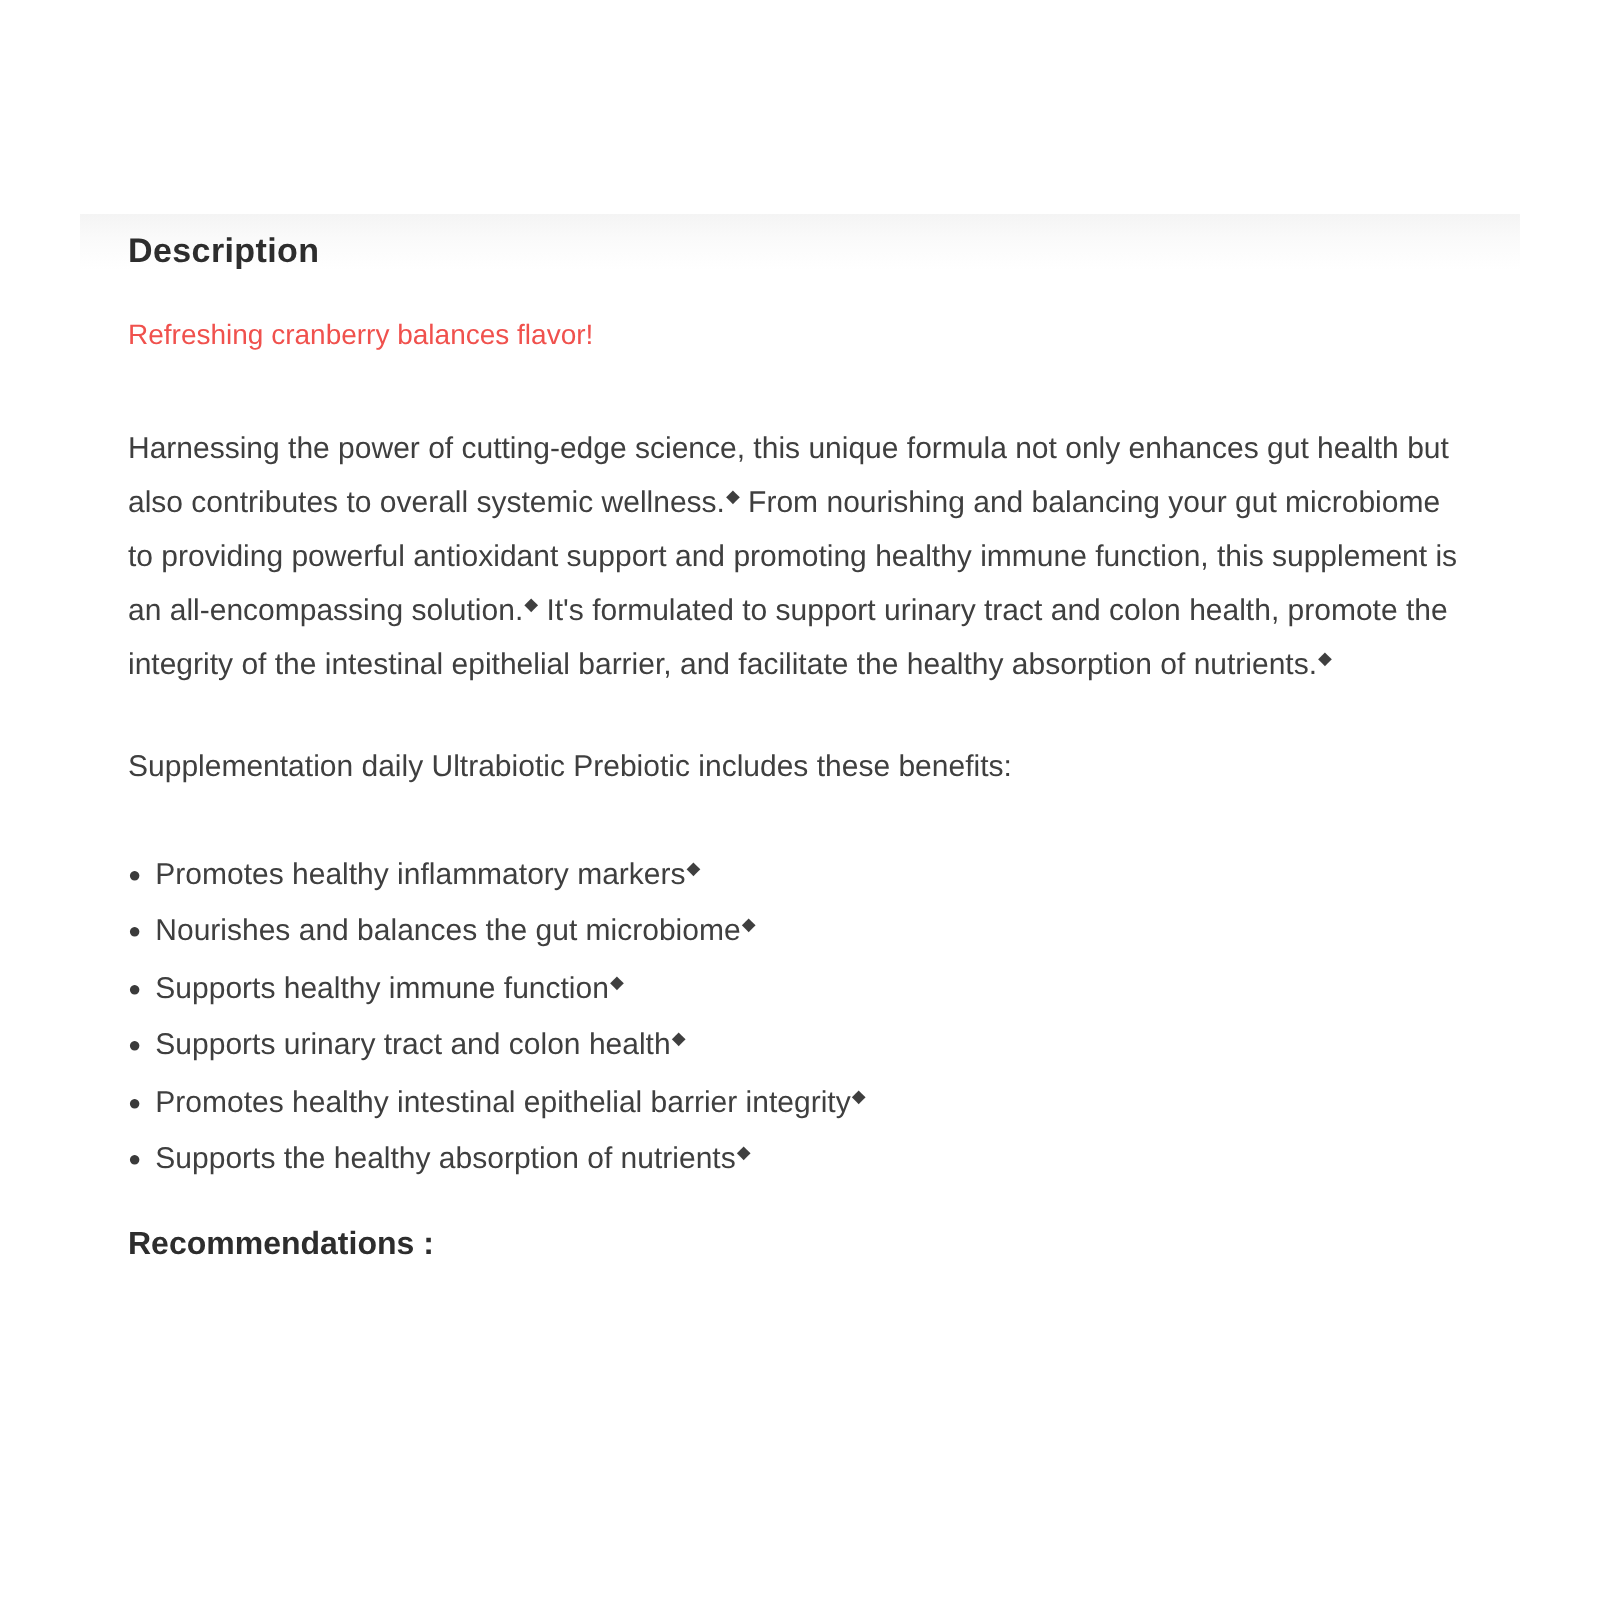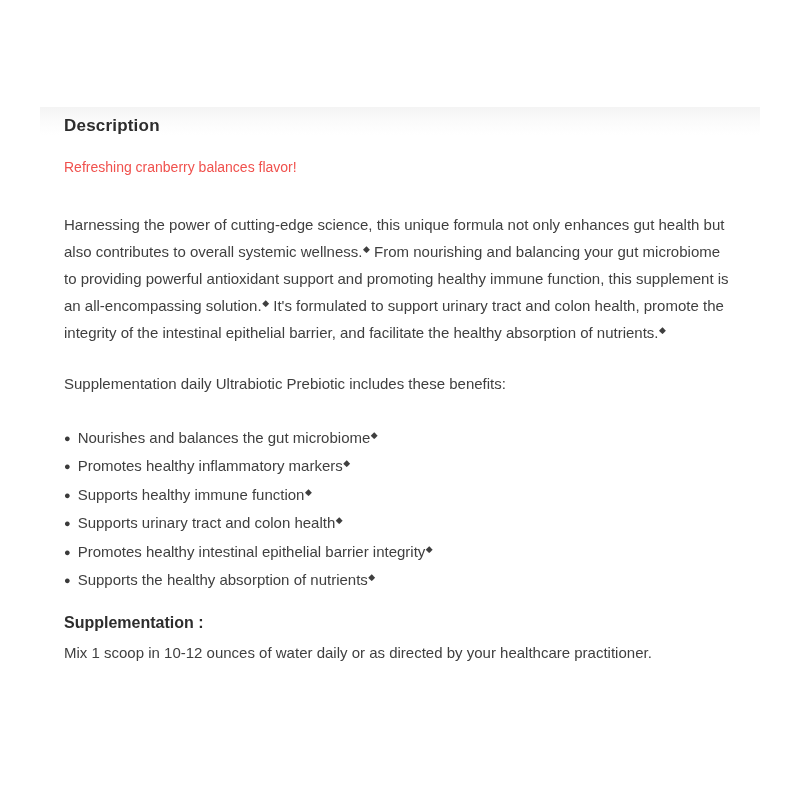--- a/index.html
+++ b/index.html
@@ -96,26 +96,25 @@
 
     <h2 class="section-title">Description</h2>
 
     <div class="flavor-note" style="color: rgb(240, 81, 77);">Refreshing cranberry balances flavor!</div>
 
     <p class="body-text intro-paragraph">Harnessing the power of cutting-edge science, this unique formula not only enhances gut health but also contributes to overall systemic wellness.<sup class="mark">◆</sup> From nourishing and balancing your gut microbiome to providing powerful antioxidant support and promoting healthy immune function, this supplement is an all-encompassing solution.<sup class="mark">◆</sup> It's formulated to support urinary tract and colon health, promote the integrity of the intestinal epithelial barrier, and facilitate the healthy absorption of nutrients.<sup class="mark">◆</sup></p>
 
     <div class="body-text benefits-intro">Supplementation daily Ultrabiotic Prebiotic includes these benefits:</div>
 
     <ul class="benefits-list">
+        <li><span class="bullet">●</span>Promotes healthy inflammatory markers<sup class="mark">◆</sup></li>
         <li><span class="bullet">●</span>Nourishes and balances the gut microbiome<sup class="mark">◆</sup></li>
-        <li><span class="bullet">●</span>Promotes healthy inflammatory markers<sup class="mark">◆</sup></li>
         <li><span class="bullet">●</span>Supports healthy immune function<sup class="mark">◆</sup></li>
         <li><span class="bullet">●</span>Supports urinary tract and colon health<sup class="mark">◆</sup></li>
         <li><span class="bullet">●</span>Promotes healthy intestinal epithelial barrier integrity<sup class="mark">◆</sup></li>
         <li><span class="bullet">●</span>Supports the healthy absorption of nutrients<sup class="mark">◆</sup></li>
       </ul>
 
-    <div class="recommendations-title">Supplementation :</div>
+    <div class="recommendations-title">Recommendations :</div>
 
-    <div class="body-text recommendations-text">Mix 1 scoop in 10-12 ounces of water daily or as directed by your healthcare practitioner.</div>
 
   </div>
 </div>
 
 </body></html>

